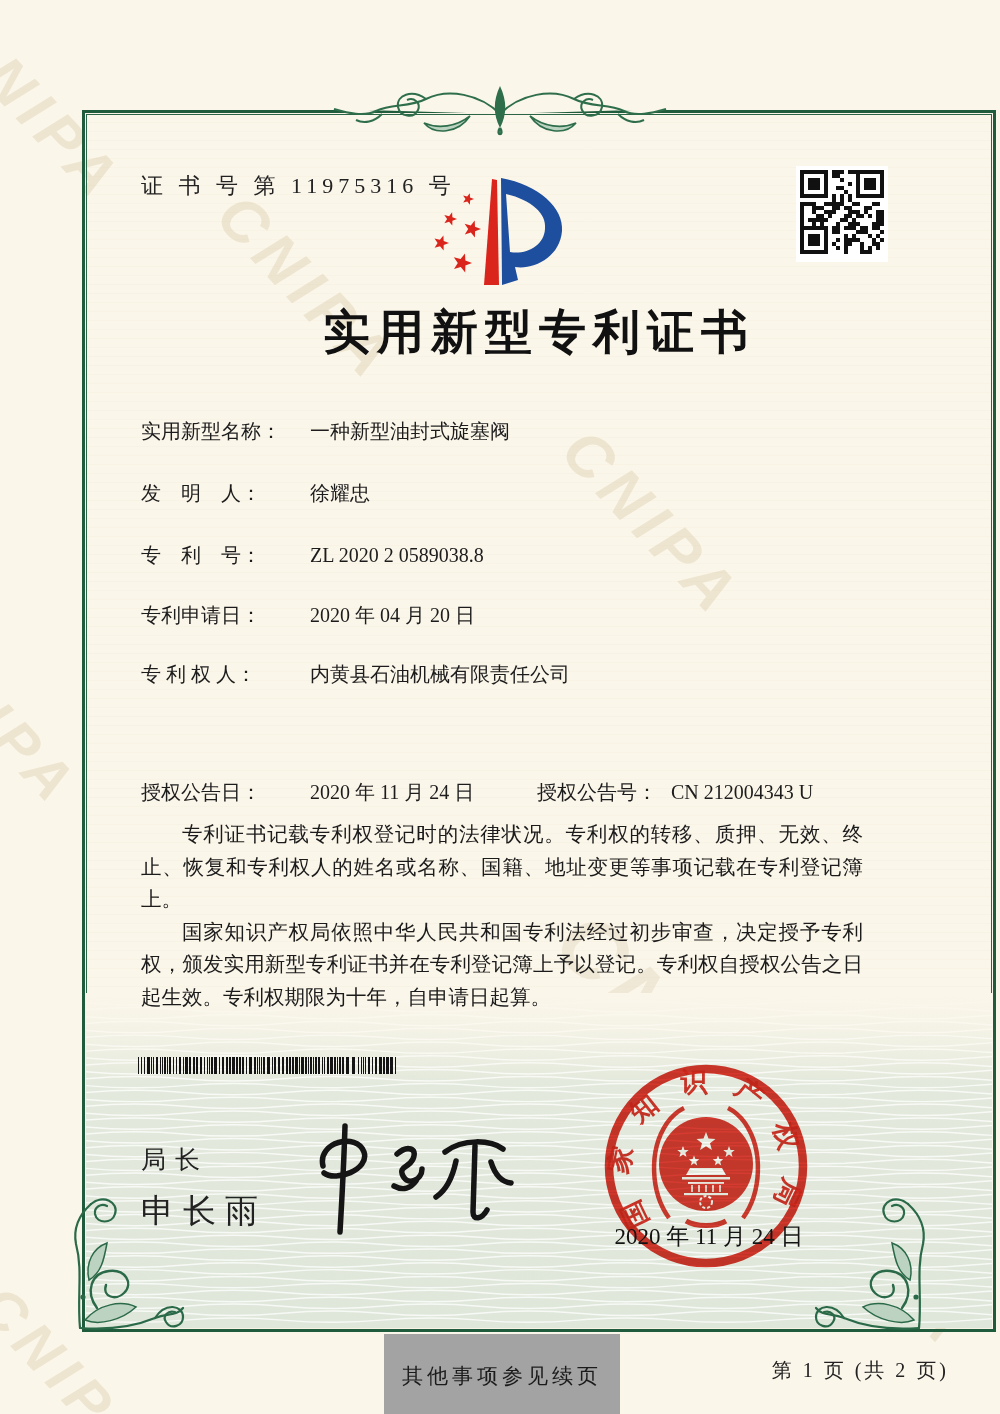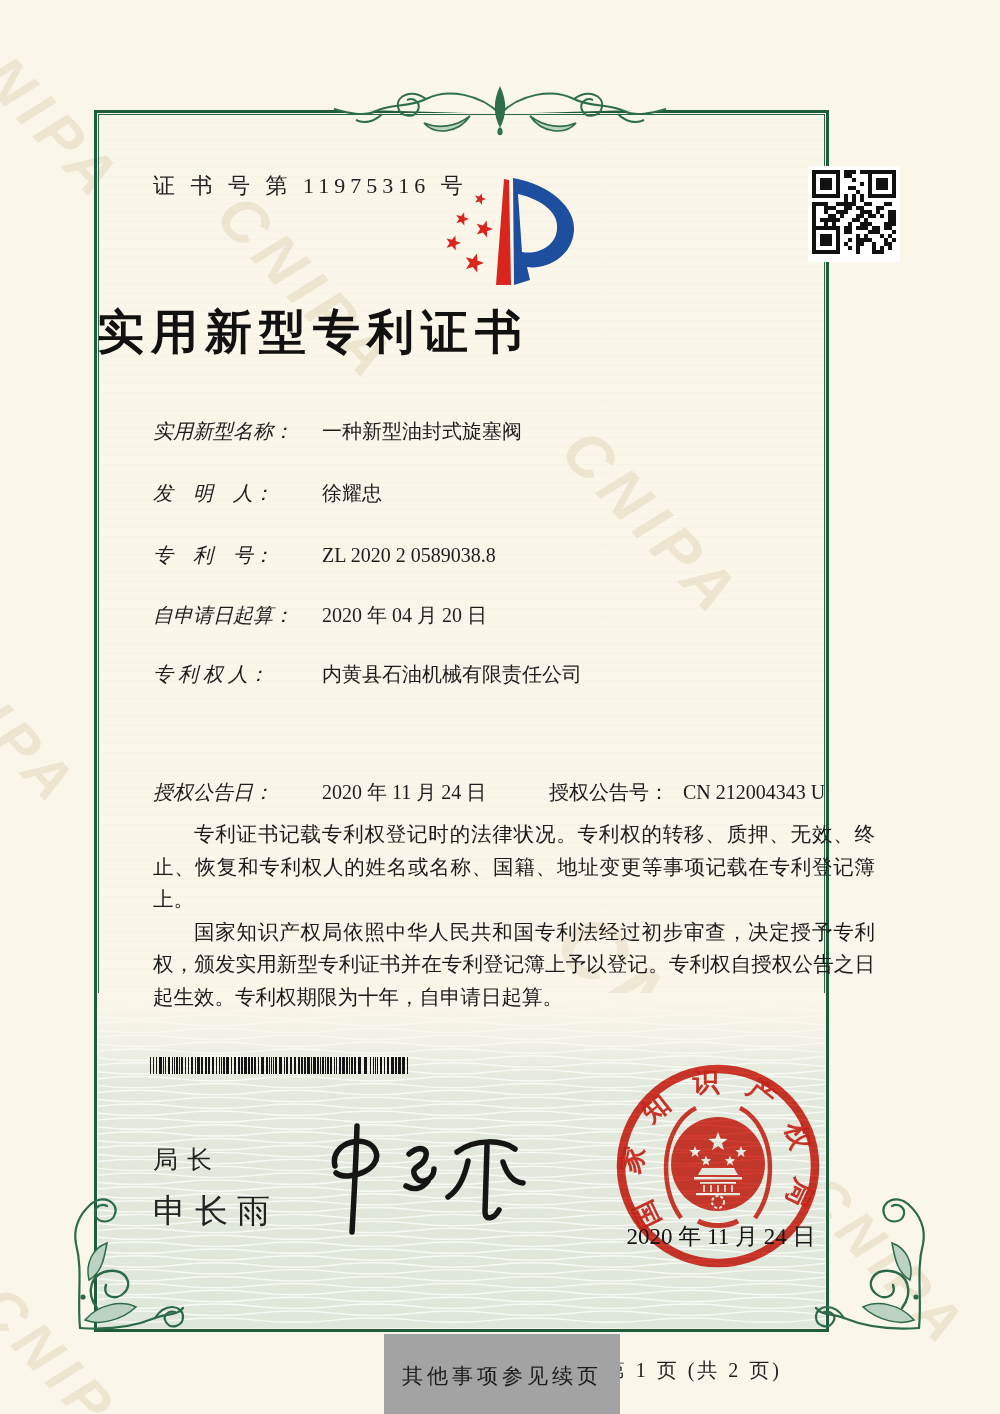--- a/index.html
+++ b/index.html
@@ -12,49 +12,48 @@
   .wm{
     position:absolute;z-index:0;
     font-family:"Liberation Sans","DejaVu Sans",sans-serif;
     font-weight:bold;font-style:italic;letter-spacing:8px;
     color:rgba(200,180,135,.26);
     transform:rotate(47deg);transform-origin:left top;
     white-space:nowrap;pointer-events:none;
   }
   
   .frame{
-    position:absolute;left:82px;top:110px;width:735px;height:1222px;
+    position:absolute;left:82px;top:110px;width:914px;height:1222px;
     border:3px solid #1f5c3d;box-sizing:border-box;z-index:1;
     background:
       repeating-linear-gradient(180deg, rgba(228,212,176,.10) 0 1px, rgba(0,0,0,0) 1px 9px);
-    margin-left: 12px;
   }
   .frame-inner{position:absolute;inset:1px;border:1px solid #2a6547;pointer-events:none;}
   .orn{position:absolute;z-index:3;}
   
   .guilloche{
     position:absolute;left:1px;right:1px;bottom:1px;top:880px;z-index:0;
     background:linear-gradient(180deg,#edefe2 0%,#e3e9dc 25%,#dfe7da 100%);
   }
   .guilloche svg{position:absolute;inset:0;width:100%;height:100%;}
   .guilloche .fade{
     position:absolute;left:0;right:0;top:0;height:90px;
     background:linear-gradient(180deg,#fbf6ea 0%,rgba(251,246,234,0) 100%);
   }
   
   .cert-no{position:absolute;left:56px;top:58px;font-size:22px;letter-spacing:5px;color:#222;z-index:2;}
   .logo{position:absolute;left:345px;top:60px;z-index:2;}
   .qr{position:absolute;left:711px;top:53px;background:#fff;padding:4px;z-index:2;}
   .title{
-    position:absolute;left:0;right:0;top:188px;
+    position:absolute;left:0;right:0;top:188px;text-align:center;
     font-size:47px;font-weight:bold;letter-spacing:7px;color:#111;z-index:2;
   }
   
   .row{position:absolute;left:56px;font-size:20px;z-index:2;white-space:nowrap;}
-  .flabel{display:inline-block;min-width:155px;color:#1c1c1c;font-style:italic;}
+  .flabel{display:inline-block;min-width:155px;color:#1c1c1c;}
   .fvalue{margin-left:14px;}
   .row2{position:absolute;font-size:20px;z-index:2;white-space:nowrap;}
   
   .body-text{
     position:absolute;left:56px;top:705px;width:722px;z-index:2;
     font-size:20.5px;line-height:32.5px;text-align:justify;color:#1b1b1b;
   }
   .body-text p{margin:0;text-indent:2em;}
   
   .barcode{position:absolute;left:53px;top:944px;z-index:2;}
@@ -389,21 +388,21 @@
   <div class="row" style="top:305px">
     <span class="flabel">实用新型名称：</span><span class="fvalue">一种新型油封式旋塞阀</span>
   </div>
   <div class="row" style="top:367px">
     <span class="flabel">发　明　人：</span><span class="fvalue">徐耀忠</span>
   </div>
   <div class="row" style="top:429px">
     <span class="flabel">专　利　号：</span><span class="fvalue">ZL 2020 2 0589038.8</span>
   </div>
   <div class="row" style="top:489px">
-    <span class="flabel">自申请日起算：</span><span class="fvalue">2020 年 04 月 20 日</span>
+    <span class="flabel">专利申请日：</span><span class="fvalue">2020 年 04 月 20 日</span>
   </div>
   <div class="row" style="top:548px">
     <span class="flabel">专 利 权 人：</span><span class="fvalue">内黄县石油机械有限责任公司</span>
   </div>
   <div class="row" style="top:666px">
     <span class="flabel">授权公告日：</span><span class="fvalue">2020 年 11 月 24 日</span>
   </div>
   <div class="row2" style="left:452px;top:666px">
     <span>授权公告号：</span><span class="fvalue">CN 212004343 U</span>
   </div>

